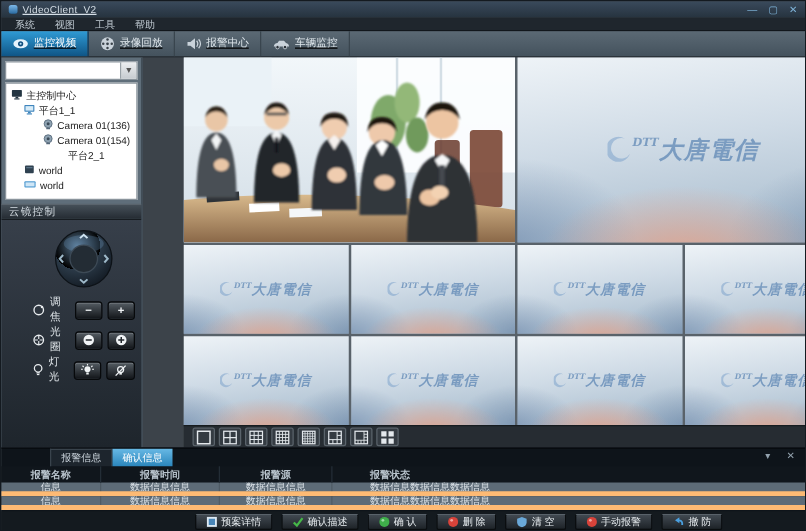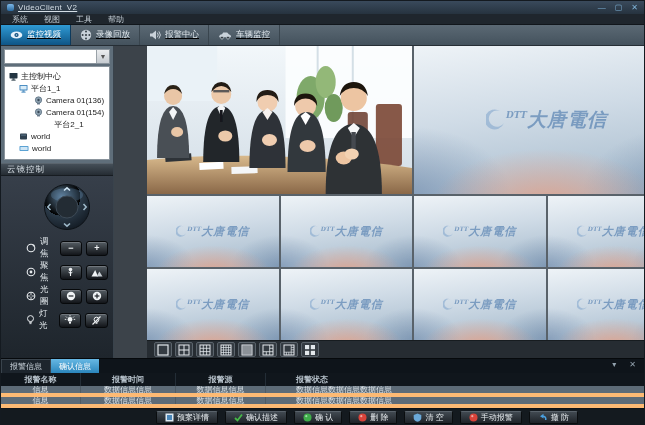--- a/index.html
+++ b/index.html
@@ -63,21 +63,21 @@
   .logo.big .cname{font-size:19px;}
   .logo.small .dtt{font-size:6px;top:-3px;}
   .logo.small .cname{font-size:11px;}
   #layoutbar{position:absolute;left:0;bottom:0;width:100%;height:18px;background:#262c32;border-top:1px solid #171c20;display:flex;align-items:center;gap:3px;padding-left:7px;}
   .lbtn{width:18px;height:15px;background:#343b42;border:1px solid #5a636b;border-radius:2px;display:flex;align-items:center;justify-content:center;}
 
   
   #alarmpanel{position:absolute;left:0;top:357px;width:100%;height:68px;background:#0e141a;border-top:1px solid #06090c;}
   #atabs{position:relative;height:14px;display:flex;align-items:stretch;}
   .atab{display:flex;align-items:center;justify-content:center;padding:0 8px;font-size:8px;}
-  .atab.info{background:#1d252d;border:1px solid #39434c;border-bottom:none;color:#cfd8e0;}
+  .atab.info{background:#1d252d;border:1px solid #39434c;border-bottom:none;color:#cfd8e0;margin-left:39px;}
   .atab.confirm{background:linear-gradient(#67b8e4,#2b86bc);color:#fff;}
   #atabs .pctrls{position:absolute;right:8px;top:1px;display:flex;gap:13px;}
   #atabs .pctrls span{font-size:8px;color:#93a2ae;line-height:10px;}
   #atable .hrow{display:flex;height:13px;background:#10161c;align-items:center;}
   #atable .hcell{font-size:8px;font-weight:bold;color:#b8c3cc;text-align:center;border-right:1px solid #232d36;height:100%;display:flex;align-items:center;justify-content:center;}
   #atable .hcell.c4{justify-content:flex-start;padding-left:30px;border-right:none;}
   .c1{width:80px;}.c2{width:95px;}.c3{width:90px;}.c4{flex:1;}
   #atable .drow{display:flex;height:11px;background:#5d6b77;border-bottom:4px solid #fdba74;align-items:center;}
   #atable .dcell{font-size:8px;color:#dde4e9;text-align:center;border-right:1px solid rgba(0,0,0,.15);height:100%;display:flex;align-items:center;justify-content:center;white-space:nowrap;overflow:hidden;}
   #atable .dcell.c4{justify-content:flex-start;padding-left:30px;border-right:none;}
@@ -240,43 +240,20 @@
                 <circle cx="5" cy="5" r="3.8" fill="none" stroke="#e8ecef" stroke-width="1.1"></circle>
                 <circle cx="7.6" cy="2.6" r="1" fill="#e8ecef"></circle>
               </svg>
             </span>
           <span class="plab">调焦</span>
           <div class="pbtn">
               <span>−</span>
             </div>
           <div class="pbtn">
               <span>+</span>
-            </div>
-        </div>
-        <div class="ptzrow">
-          <span class="picon">
-              <svg width="10" height="10" viewBox="0 0 10 10">
-                <circle cx="5" cy="5" r="3.8" fill="none" stroke="#e8ecef" stroke-width="1.1"></circle>
-                <circle cx="5" cy="5" r="1.4" fill="#e8ecef"></circle>
-              </svg>
-            </span>
-          <span class="plab">聚焦</span>
-          <div class="pbtn">
-              <svg width="9" height="10" viewBox="0 0 9 10">
-                <circle cx="4.5" cy="2.6" r="1.8" fill="#f0f3f5"></circle>
-                <line x1="4.5" y1="4.2" x2="4.5" y2="9" stroke="#f0f3f5" stroke-width="1.1"></line>
-                <line x1="4.5" y1="6.4" x2="2.6" y2="5.2" stroke="#f0f3f5" stroke-width="1"></line>
-                <line x1="4.5" y1="6.4" x2="6.4" y2="5.2" stroke="#f0f3f5" stroke-width="1"></line>
-              </svg>
-            </div>
-          <div class="pbtn">
-              <svg width="12" height="9" viewBox="0 0 12 9">
-                <polygon points="0.5,8.5 4.2,2 7,8.5" fill="#f0f3f5"></polygon>
-                <polygon points="5.5,8.5 8.4,3.6 11.5,8.5" fill="#c8ced3"></polygon>
-              </svg>
             </div>
         </div>
         <div class="ptzrow">
           <span class="picon">
               <svg width="10" height="10" viewBox="0 0 10 10">
                 <circle cx="5" cy="5" r="3.8" fill="none" stroke="#e8ecef" stroke-width="1.1"></circle>
                 <path d="M5 1.8v2.4M5 5.8v2.4M1.9 5h2.4M5.7 5h2.4" stroke="#e8ecef" stroke-width="0.9"></path>
               </svg>
             </span>
           <span class="plab">光圈</span>

